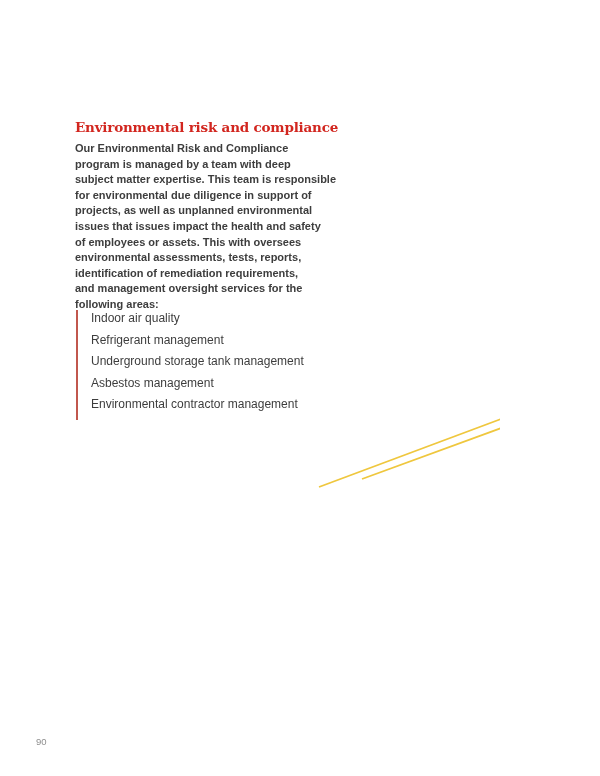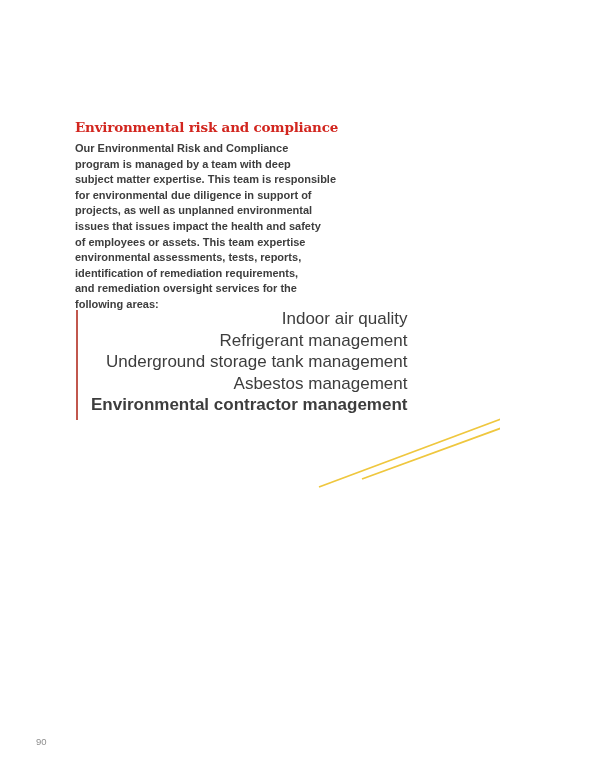--- a/index.html
+++ b/index.html
@@ -52,28 +52,27 @@
   }
   .pline { white-space: nowrap; font-weight: bold; }
   .topic-list {
     position: absolute;
     left: 76px;
     top: 310px;
     border-left: 2px solid var(--list-bar);
     padding: 2px 0 1px 13px;
   }
   .list-item {
-    font-size: 17px;
+    font-size: 12px;
     line-height: 13px;
     margin-bottom: 8.5px;
     color: var(--body-text);
     white-space: nowrap;
-    text-align: right;
   }
-  .list-item:last-child { margin-bottom: 8px; font-weight: bold; }
+  .list-item:last-child { margin-bottom: 8px; }
   .pagenum {
     position: absolute;
     left: 36px;
     top: 736px;
     font-size: 9.5px;
     line-height: 11px;
     color: var(--page-number);
     text-align: center;
   }
 </style>
@@ -89,24 +88,24 @@
 
   <h2 class="heading">Environmental risk and compliance</h2>
 
   <div class="para">
     <div class="pline">Our Environmental Risk and Compliance</div>
     <div class="pline">program is managed by a team with deep</div>
     <div class="pline">subject matter expertise. This team is responsible</div>
     <div class="pline">for environmental due diligence in support of</div>
     <div class="pline">projects, as well as unplanned environmental</div>
     <div class="pline">issues that issues impact the health and safety</div>
-    <div class="pline">of employees or assets. This team expertise</div>
+    <div class="pline">of employees or assets. This with oversees</div>
     <div class="pline">environmental assessments, tests, reports,</div>
     <div class="pline">identification of remediation requirements,</div>
-    <div class="pline">and remediation oversight services for the</div>
+    <div class="pline">and management oversight services for the</div>
     <div class="pline">following areas:</div>
   </div>
 
   <div class="topic-list">
     <div class="list-item">Indoor air quality</div>
     <div class="list-item">Refrigerant management</div>
     <div class="list-item">Underground storage tank management</div>
     <div class="list-item">Asbestos management</div>
     <div class="list-item">Environmental contractor management</div>
   </div>

